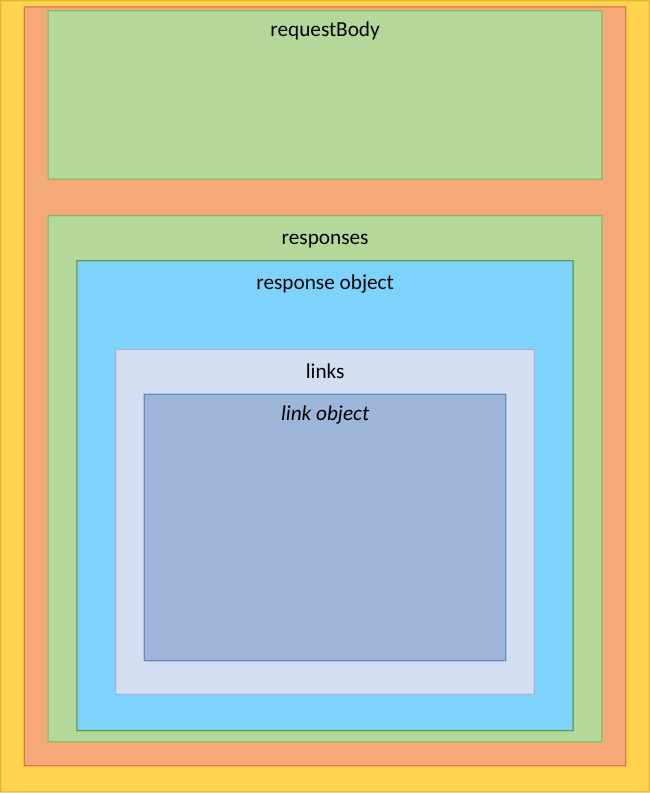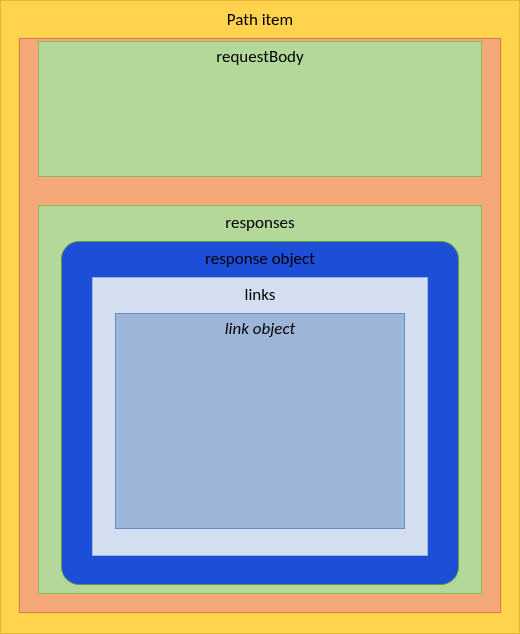--- a/index.html
+++ b/index.html
@@ -44,48 +44,47 @@
   }
   .responses {
     background: #b4d79a;
     border-color: #86b85e;
     flex: 1;
     padding: 2px 22px 8px 22px;
     display: flex;
     flex-direction: column;
   }
   .response-object {
-    background: #1d4ed8;
+    background: #7dd3fc;
     border-color: #5f9a3e;
     flex: 1;
     padding: 2px 30px 28px 30px;
     display: flex;
     flex-direction: column;
-    border-radius: 18px;
   }
   .links {
     background: #d3dff1;
     border-color: #9db5d8;
     flex: 1;
     padding: 2px 22px 26px 22px;
     display: flex;
     flex-direction: column;
+    margin-top: 35px;
   }
   .link-object {
     background: #9db5d8;
     border-color: #6a8bbf;
     flex: 1;
     font-style: italic;
   }
 </style>
 </head>
 <body>
 
 <div class="box path-item">
-  <div class="label">Path item</div>
   <div class="box operation">
     <div class="box request-body">
       <div class="label">requestBody</div>
     </div>
     <div class="box responses">
       <div class="label">responses</div>
       <div class="box response-object">
         <div class="label">response object</div>
         <div class="box links">
           <div class="label">links</div>

